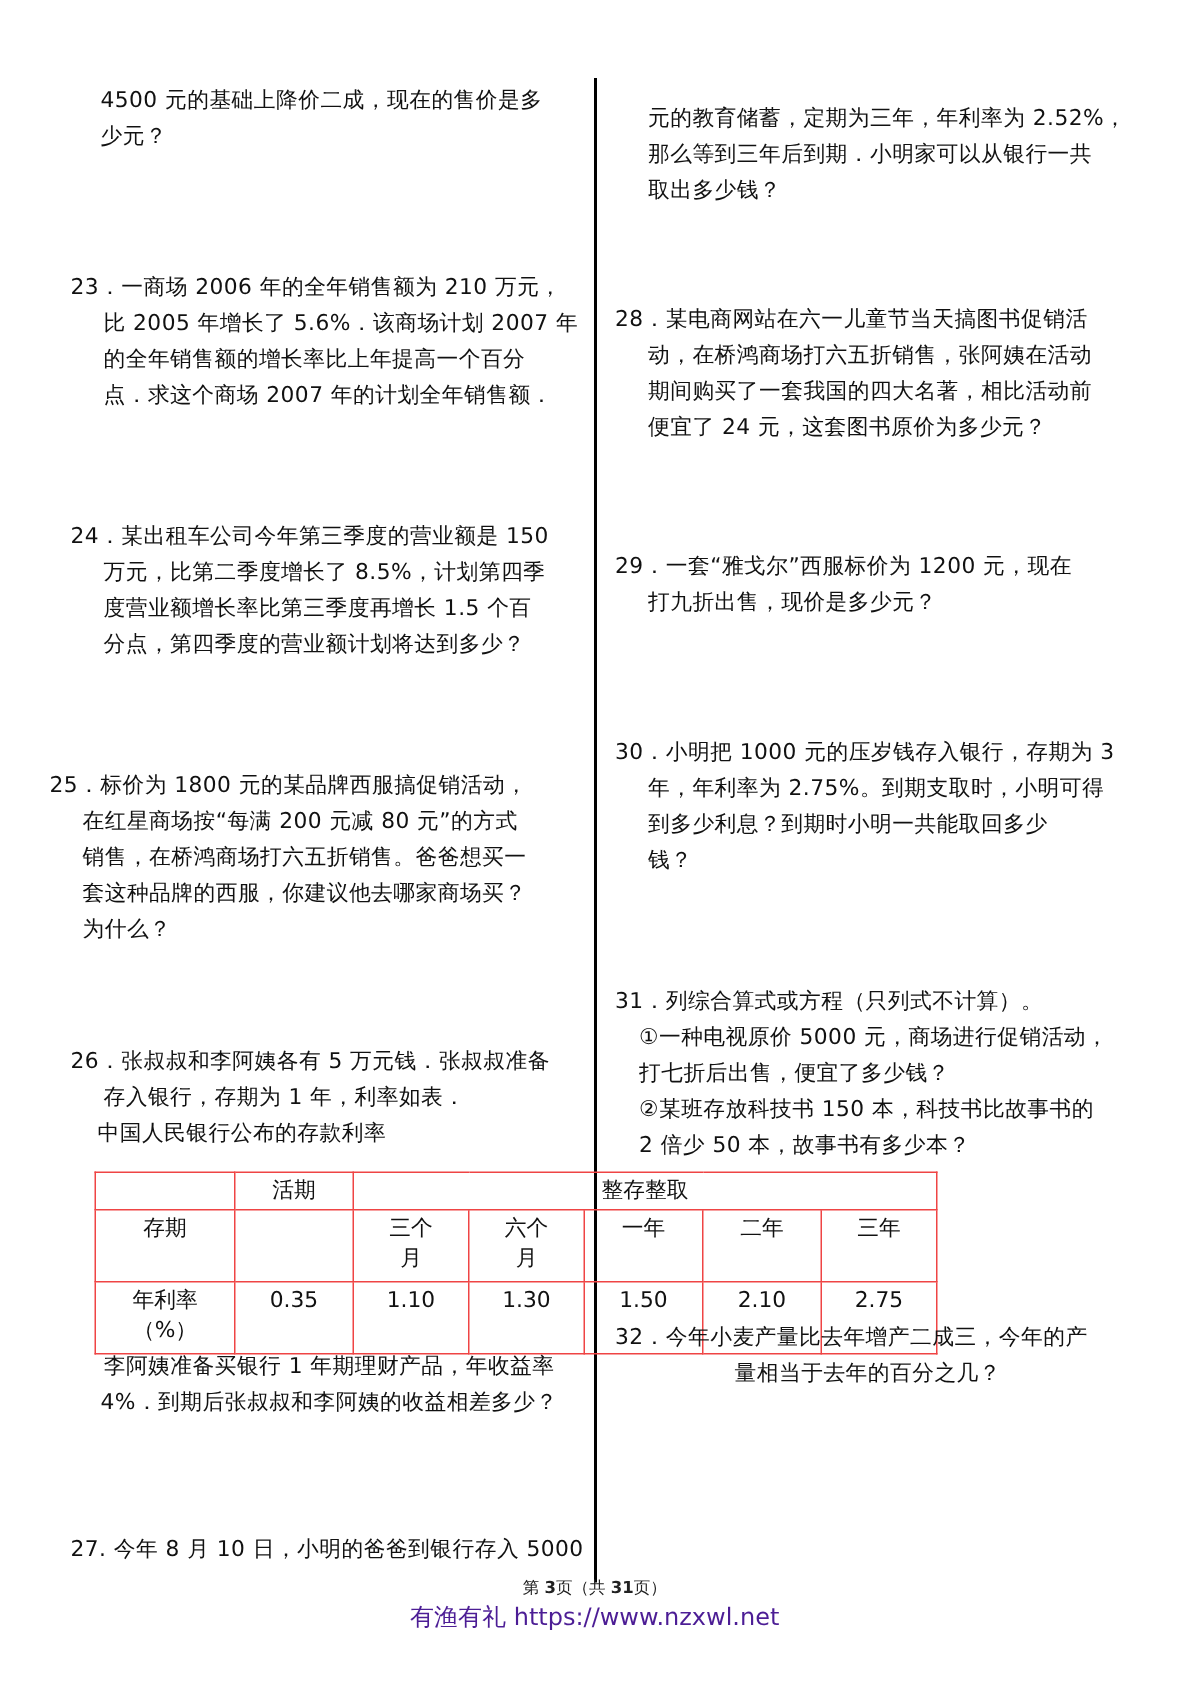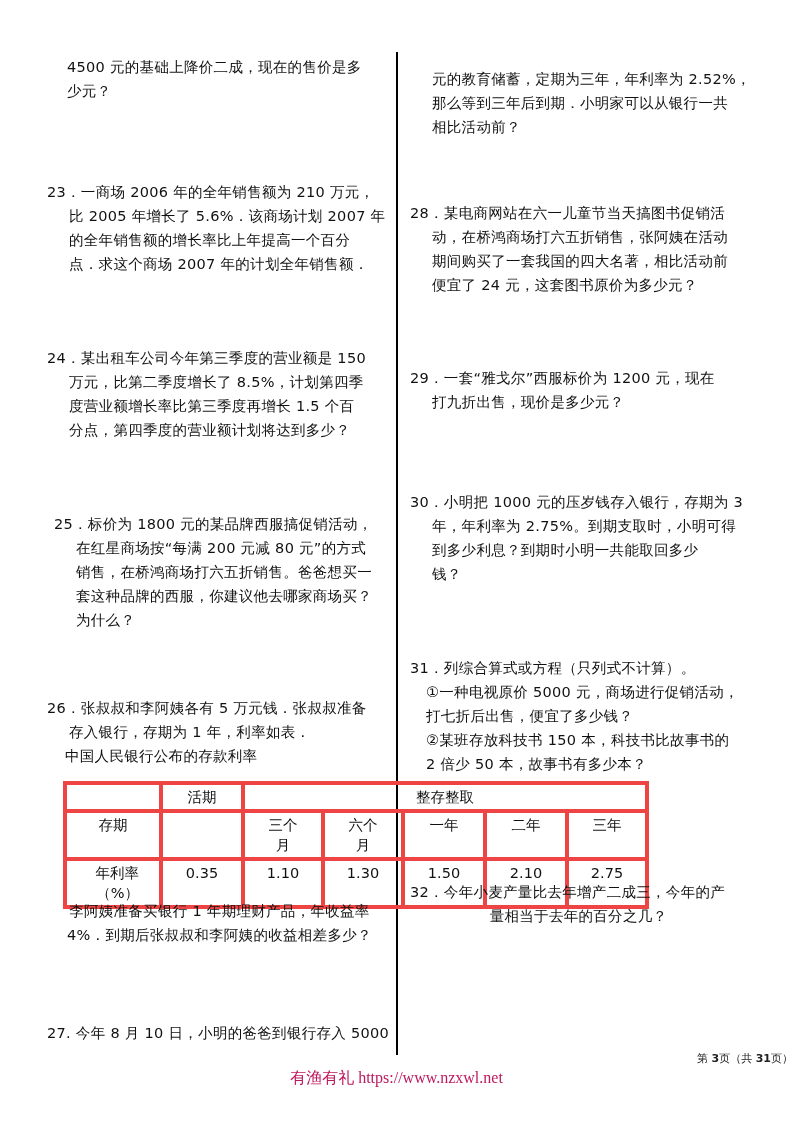--- a/index.html
+++ b/index.html
@@ -4,26 +4,26 @@
 <style>
   html, body { margin:0; padding:0; background:#ffffff; }
   body { width:793px; height:1122px; position:relative; overflow:hidden;
          font-family:"DejaVu Sans", "Liberation Sans", sans-serif; color:#111; }
   .divider { position:absolute; left:396px; top:52px; width:1.5px; height:1003px; background:#000; }
   .q { position:absolute; font-size:14.5px; line-height:24px; letter-spacing:0.3px; }
   .q .line { white-space:nowrap; display:block; }
   .q .indent { padding-left:22px; }
   table.rates { position:absolute; left:63px; top:781px; border-collapse:collapse;
                 font-size:14.5px; line-height:20px; }
-  table.rates td { border:4px solid #ef4444; text-align:center; vertical-align:top; padding:2px 20px; }
-  .footer-page { position:absolute; left:0; width:793px; top:1051px; text-align:right;
+  table.rates td { border:1px solid #ef4444; text-align:center; vertical-align:top; padding:2px 20px; }
+  .footer-page { position:absolute; left:0; width:793px; top:1051px; text-align:center;
                  font-family:"DejaVu Serif", serif; font-size:11px; color:#222; }
   .footer-page b { font-family:"DejaVu Sans", sans-serif; }
   .watermark { position:absolute; left:0; width:793px; top:1068px; text-align:center;
-               font-size:16px; color:#be185d;font-family:Liberation Serif, serif; }
+               font-size:16px; color:#4c1d95; }
 </style>
 </head>
 <body>
 
 <div class="divider"></div>
 
 <div class="q" style="left:67px; top:55px;">
   <span class="line">4500 元的基础上降价二成，现在的售价是多</span>
   <span class="line">少元？</span>
 </div>
@@ -35,21 +35,21 @@
   <span class="line indent">点．求这个商场 2007 年的计划全年销售额．</span>
 </div>
 
 <div class="q" style="left:47px; top:346px;">
   <span class="line">24．某出租车公司今年第三季度的营业额是 150</span>
   <span class="line indent">万元，比第二季度增长了 8.5%，计划第四季</span>
   <span class="line indent">度营业额增长率比第三季度再增长 1.5 个百</span>
   <span class="line indent">分点，第四季度的营业额计划将达到多少？</span>
 </div>
 
-<div class="q" style="left:54px; top:512px;">
+<div class="q" style="left:33px; top:512px;">
   <span class="line">25．标价为 1800 元的某品牌西服搞促销活动，</span>
   <span class="line indent">在红星商场按“每满 200 元减 80 元”的方式</span>
   <span class="line indent">销售，在桥鸿商场打六五折销售。爸爸想买一</span>
   <span class="line indent">套这种品牌的西服，你建议他去哪家商场买？</span>
   <span class="line indent">为什么？</span>
 </div>
 
 <div class="q" style="left:47px; top:696px;">
   <span class="line">26．张叔叔和李阿姨各有 5 万元钱．张叔叔准备</span>
   <span class="line indent">存入银行，存期为 1 年，利率如表．</span>
@@ -66,21 +66,21 @@
   <tr style="height:48px;">
     <td style="vertical-align:top;">存期</td>
     <td></td>
     <td style="width:36px; white-space:normal;margin-top:13px;">三个月</td>
     <td style="width:36px; white-space:normal;">六个月</td>
     <td style="width:38px;">一年</td>
     <td style="width:38px;">二年</td>
     <td style="width:36px;">三年</td>
   </tr>
   <tr style="height:48px;">
-    <td style="white-space:normal; line-height:20px;text-align:right;">年利率（%）</td>
+    <td style="white-space:normal; line-height:20px;">年利率（%）</td>
     <td>0.35</td>
     <td>1.10</td>
     <td>1.30</td>
     <td>1.50</td>
     <td>2.10</td>
     <td>2.75</td>
   </tr>
 </tbody>
   </table>
 
@@ -89,21 +89,21 @@
   <span class="line">4%．到期后张叔叔和李阿姨的收益相差多少？</span>
 </div>
 
 <div class="q" style="left:47px; top:1021px;">
   <span class="line">27. 今年 8 月 10 日，小明的爸爸到银行存入 5000</span>
 </div>
 
 <div class="q" style="left:432px; top:67px;">
   <span class="line">元的教育储蓄，定期为三年，年利率为 2.52%，</span>
   <span class="line">那么等到三年后到期．小明家可以从银行一共</span>
-  <span class="line">相比活动前？</span>
+  <span class="line">取出多少钱？</span>
 </div>
 
 <div class="q" style="left:410px; top:201px;">
   <span class="line">28．某电商网站在六一儿童节当天搞图书促销活</span>
   <span class="line indent">动，在桥鸿商场打六五折销售，张阿姨在活动</span>
   <span class="line indent">期间购买了一套我国的四大名著，相比活动前</span>
   <span class="line indent">便宜了 24 元，这套图书原价为多少元？</span>
 </div>
 
 <div class="q" style="left:410px; top:366px;">

